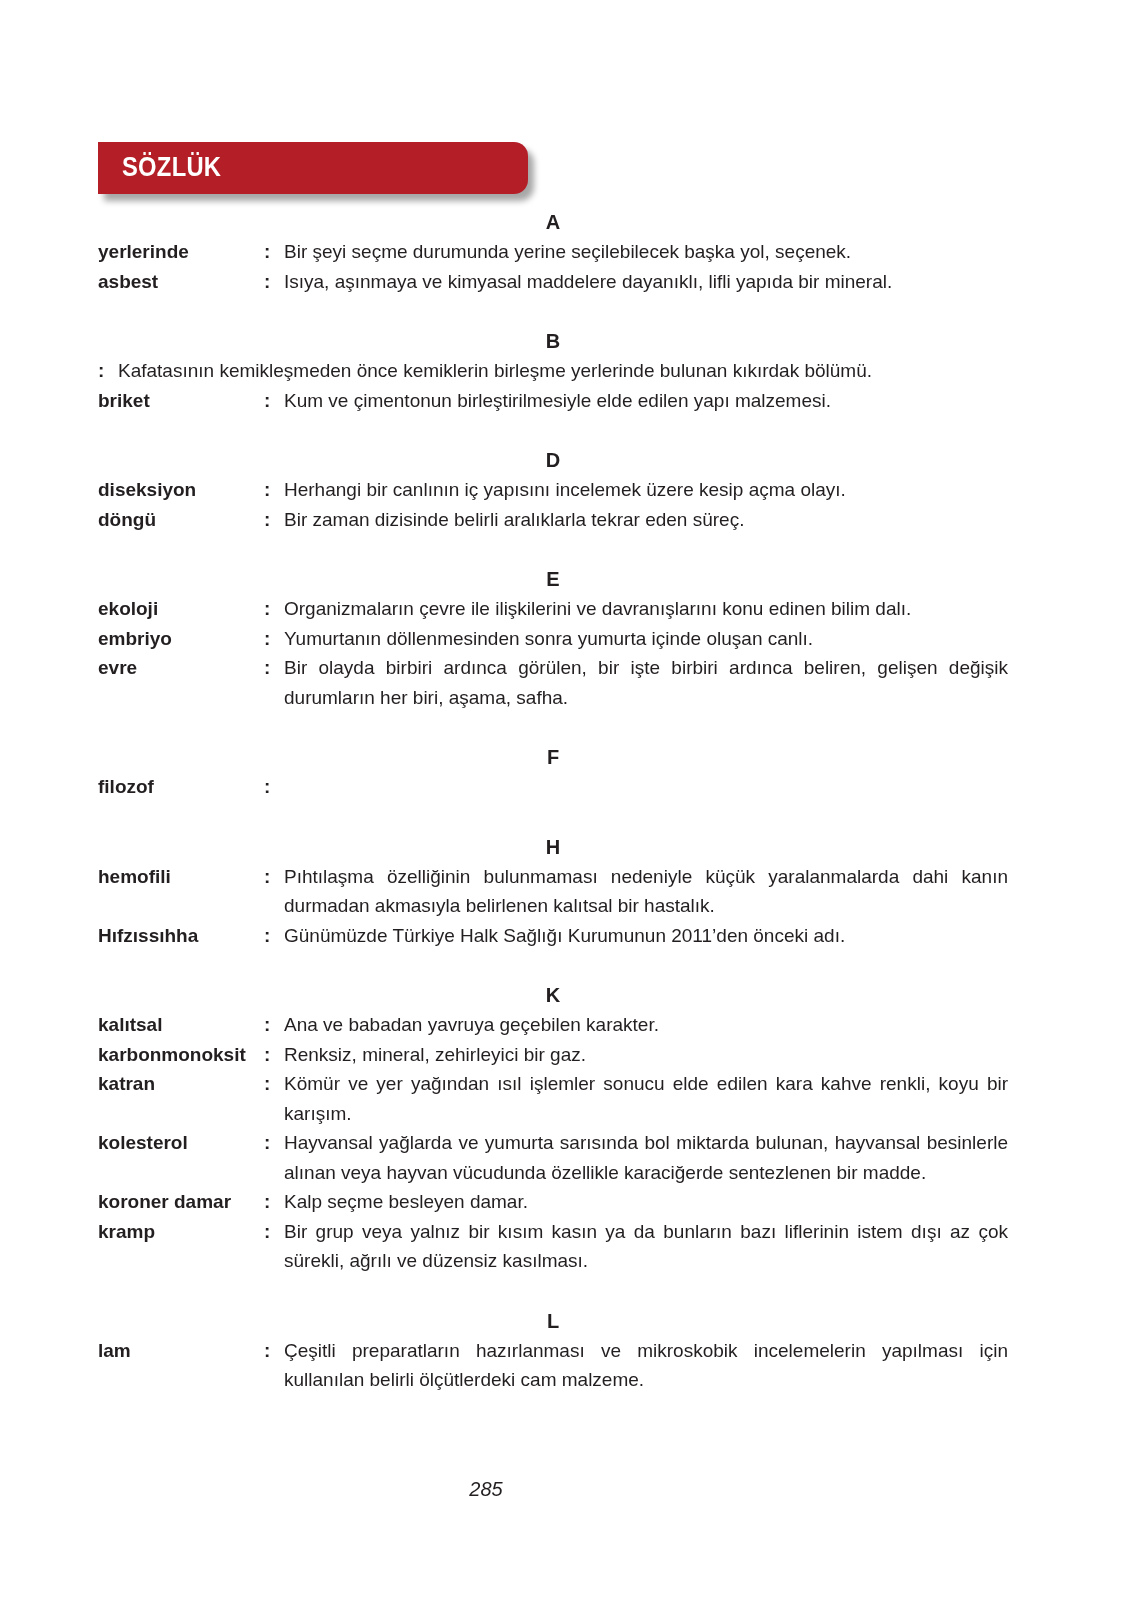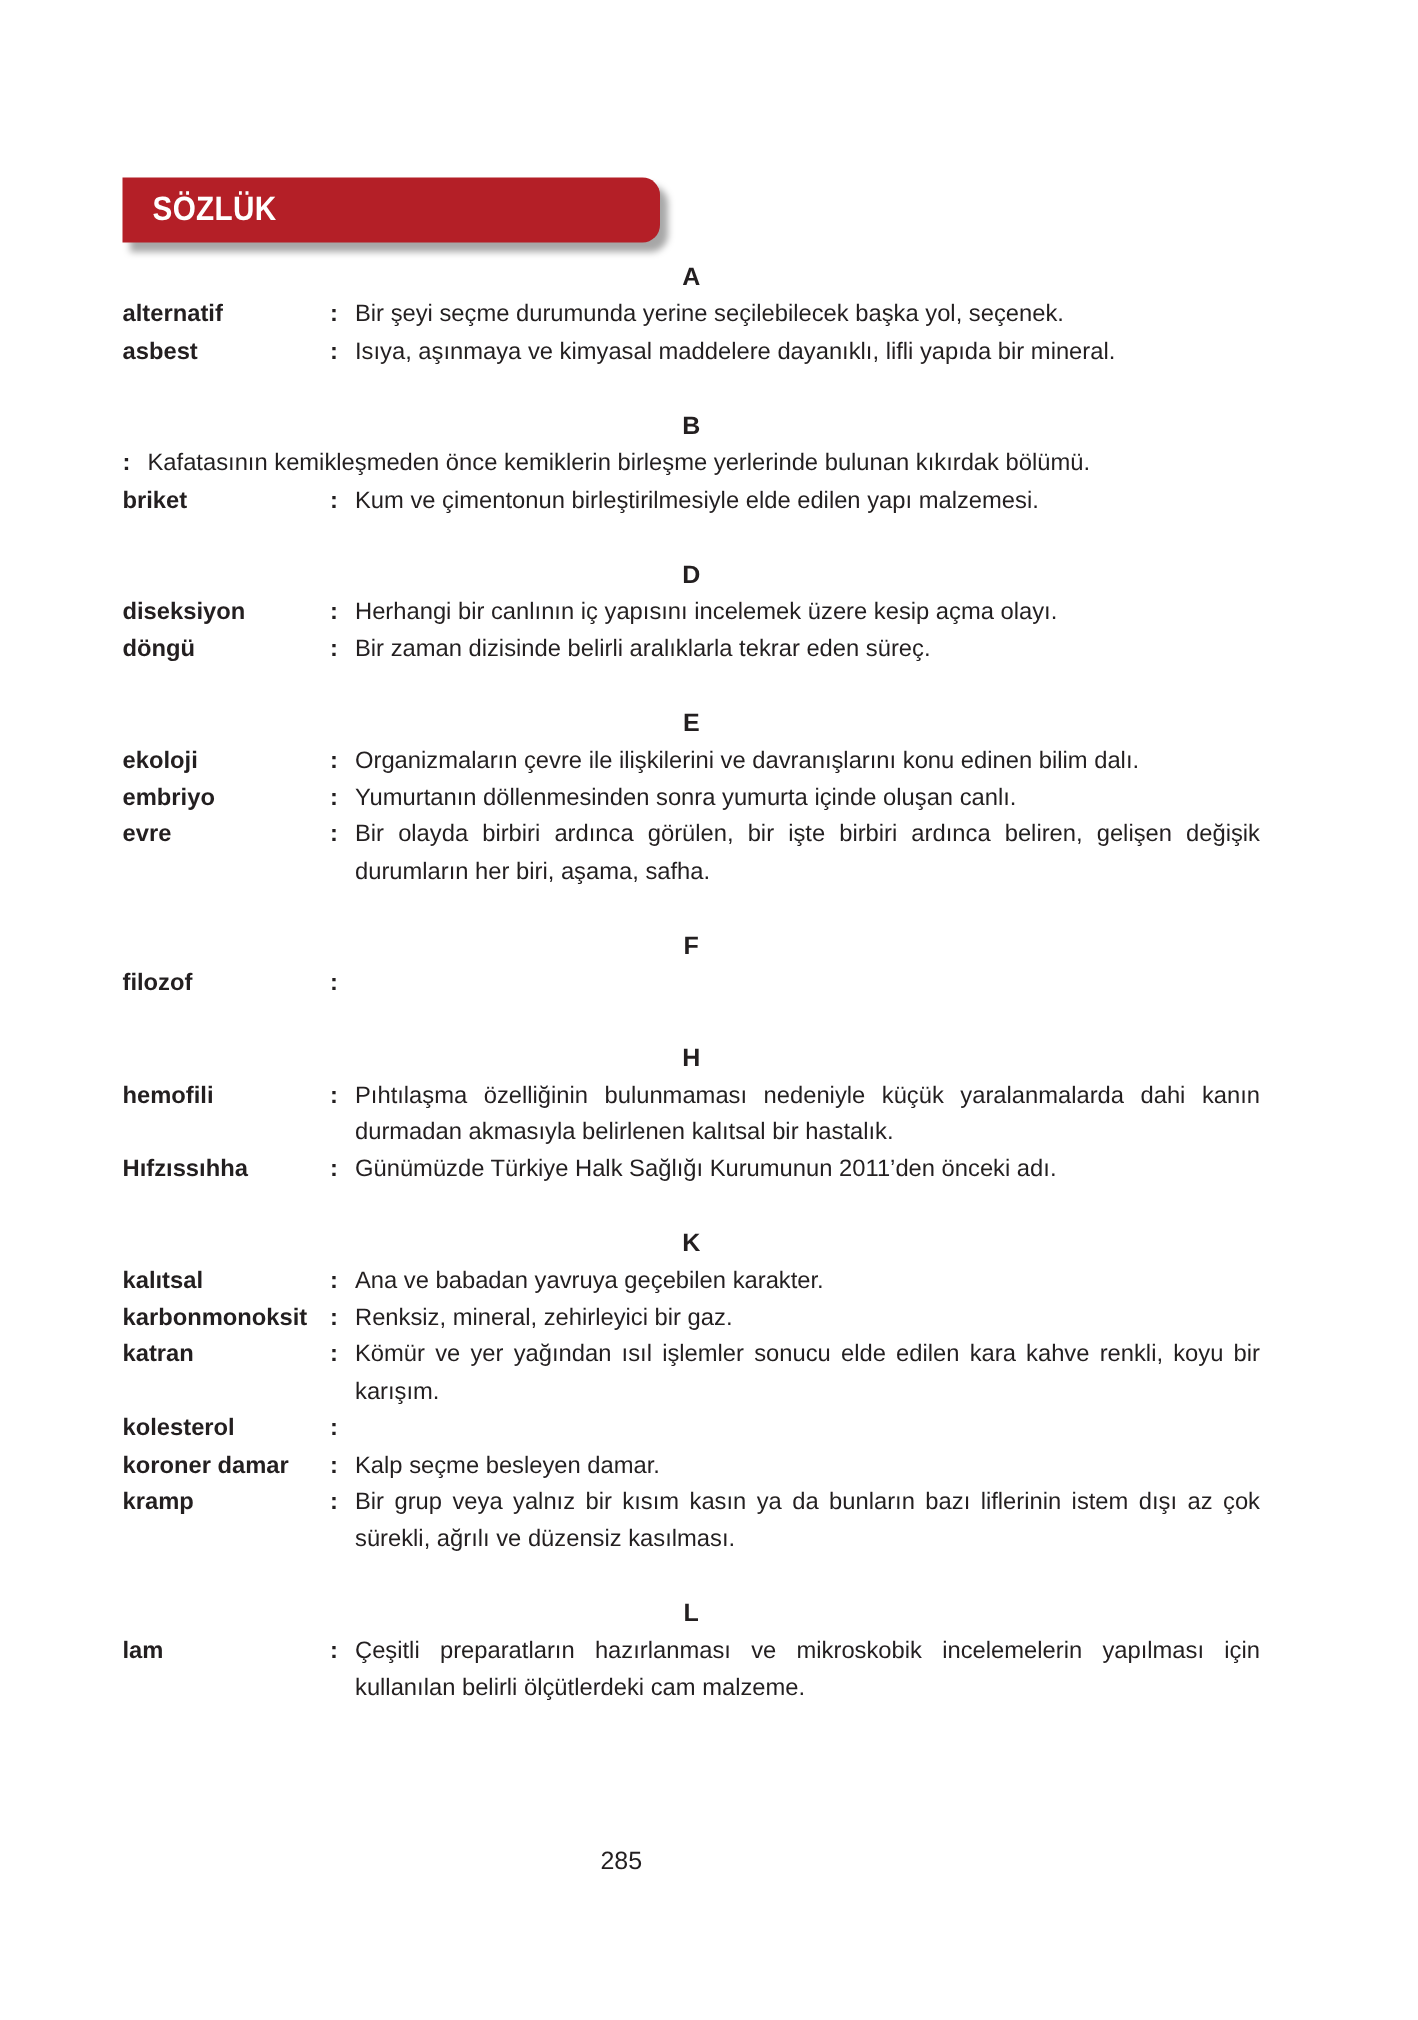--- a/index.html
+++ b/index.html
@@ -14,34 +14,34 @@
       font-family: "Liberation Sans", sans-serif; font-weight: bold; font-size: 27px;
       transform: scaleX(0.88); transform-origin: left center; letter-spacing: 0.3px;
     }
     .content { position: absolute; left: 98px; top: 207px; width: 910px; }
     .section { margin-bottom: 30px; }
     .letter { text-align: center; font-weight: bold; font-size: 20px; line-height: 30px; height: 30px; }
     .entry { display: flex; font-size: 19px; line-height: 29.5px; }
     .term { width: 166px; flex: none; font-weight: bold; white-space: nowrap; }
     .colon { width: 20px; flex: none; font-weight: bold; text-align: left; }
     .def { flex: 1; text-align: justify; }
-    .page-number { position: absolute; left: 16px; width: 962px; top: 1478px; text-align: center; font-size: 20px; }
+    .page-number { position: absolute; left: 5px; width: 962px; top: 1478px; text-align: center; font-size: 20px; font-style: italic; }
   </style>
 </head>
 <body>
 
 <div class="banner">
   <span class="banner-title">SÖZLÜK</span>
 </div>
 
 <div class="content" id="glossary">
     <div class="section">
       <div class="letter">A</div>
       <div class="entry">
-        <div class="term">alternatif</div>
+        <div class="term">yerlerinde</div>
         <div class="colon">:</div>
         <div class="def">Bir şeyi seçme durumunda yerine seçilebilecek başka yol, seçenek.</div>
       </div>
       <div class="entry">
         <div class="term">asbest</div>
         <div class="colon">:</div>
         <div class="def">Isıya, aşınmaya ve kimyasal maddelere dayanıklı, lifli yapıda bir mineral.</div>
       </div>
     </div>
     <div class="section">
@@ -120,20 +120,21 @@
         <div class="def">Renksiz, mineral, zehirleyici bir gaz.</div>
       </div>
       <div class="entry">
         <div class="term">katran</div>
         <div class="colon">:</div>
         <div class="def">Kömür ve yer yağından ısıl işlemler sonucu elde edilen kara kahve renkli, koyu bir karışım.</div>
       </div>
       <div class="entry">
         <div class="term">kolesterol</div>
         <div class="colon">:</div>
+        <div class="def">Hayvansal yağlarda ve yumurta sarısında bol miktarda bulunan, hayvansal besinlerle alınan veya hayvan vücudunda özellikle karaciğerde sentezlenen bir madde.</div>
       </div>
       <div class="entry">
         <div class="term">koroner damar</div>
         <div class="colon">:</div>
         <div class="def">Kalp seçme besleyen damar.</div>
       </div>
       <div class="entry">
         <div class="term">kramp</div>
         <div class="colon">:</div>
         <div class="def">Bir grup veya yalnız bir kısım kasın ya da bunların bazı liflerinin istem dışı az çok sürekli, ağrılı ve düzensiz kasılması.</div>

